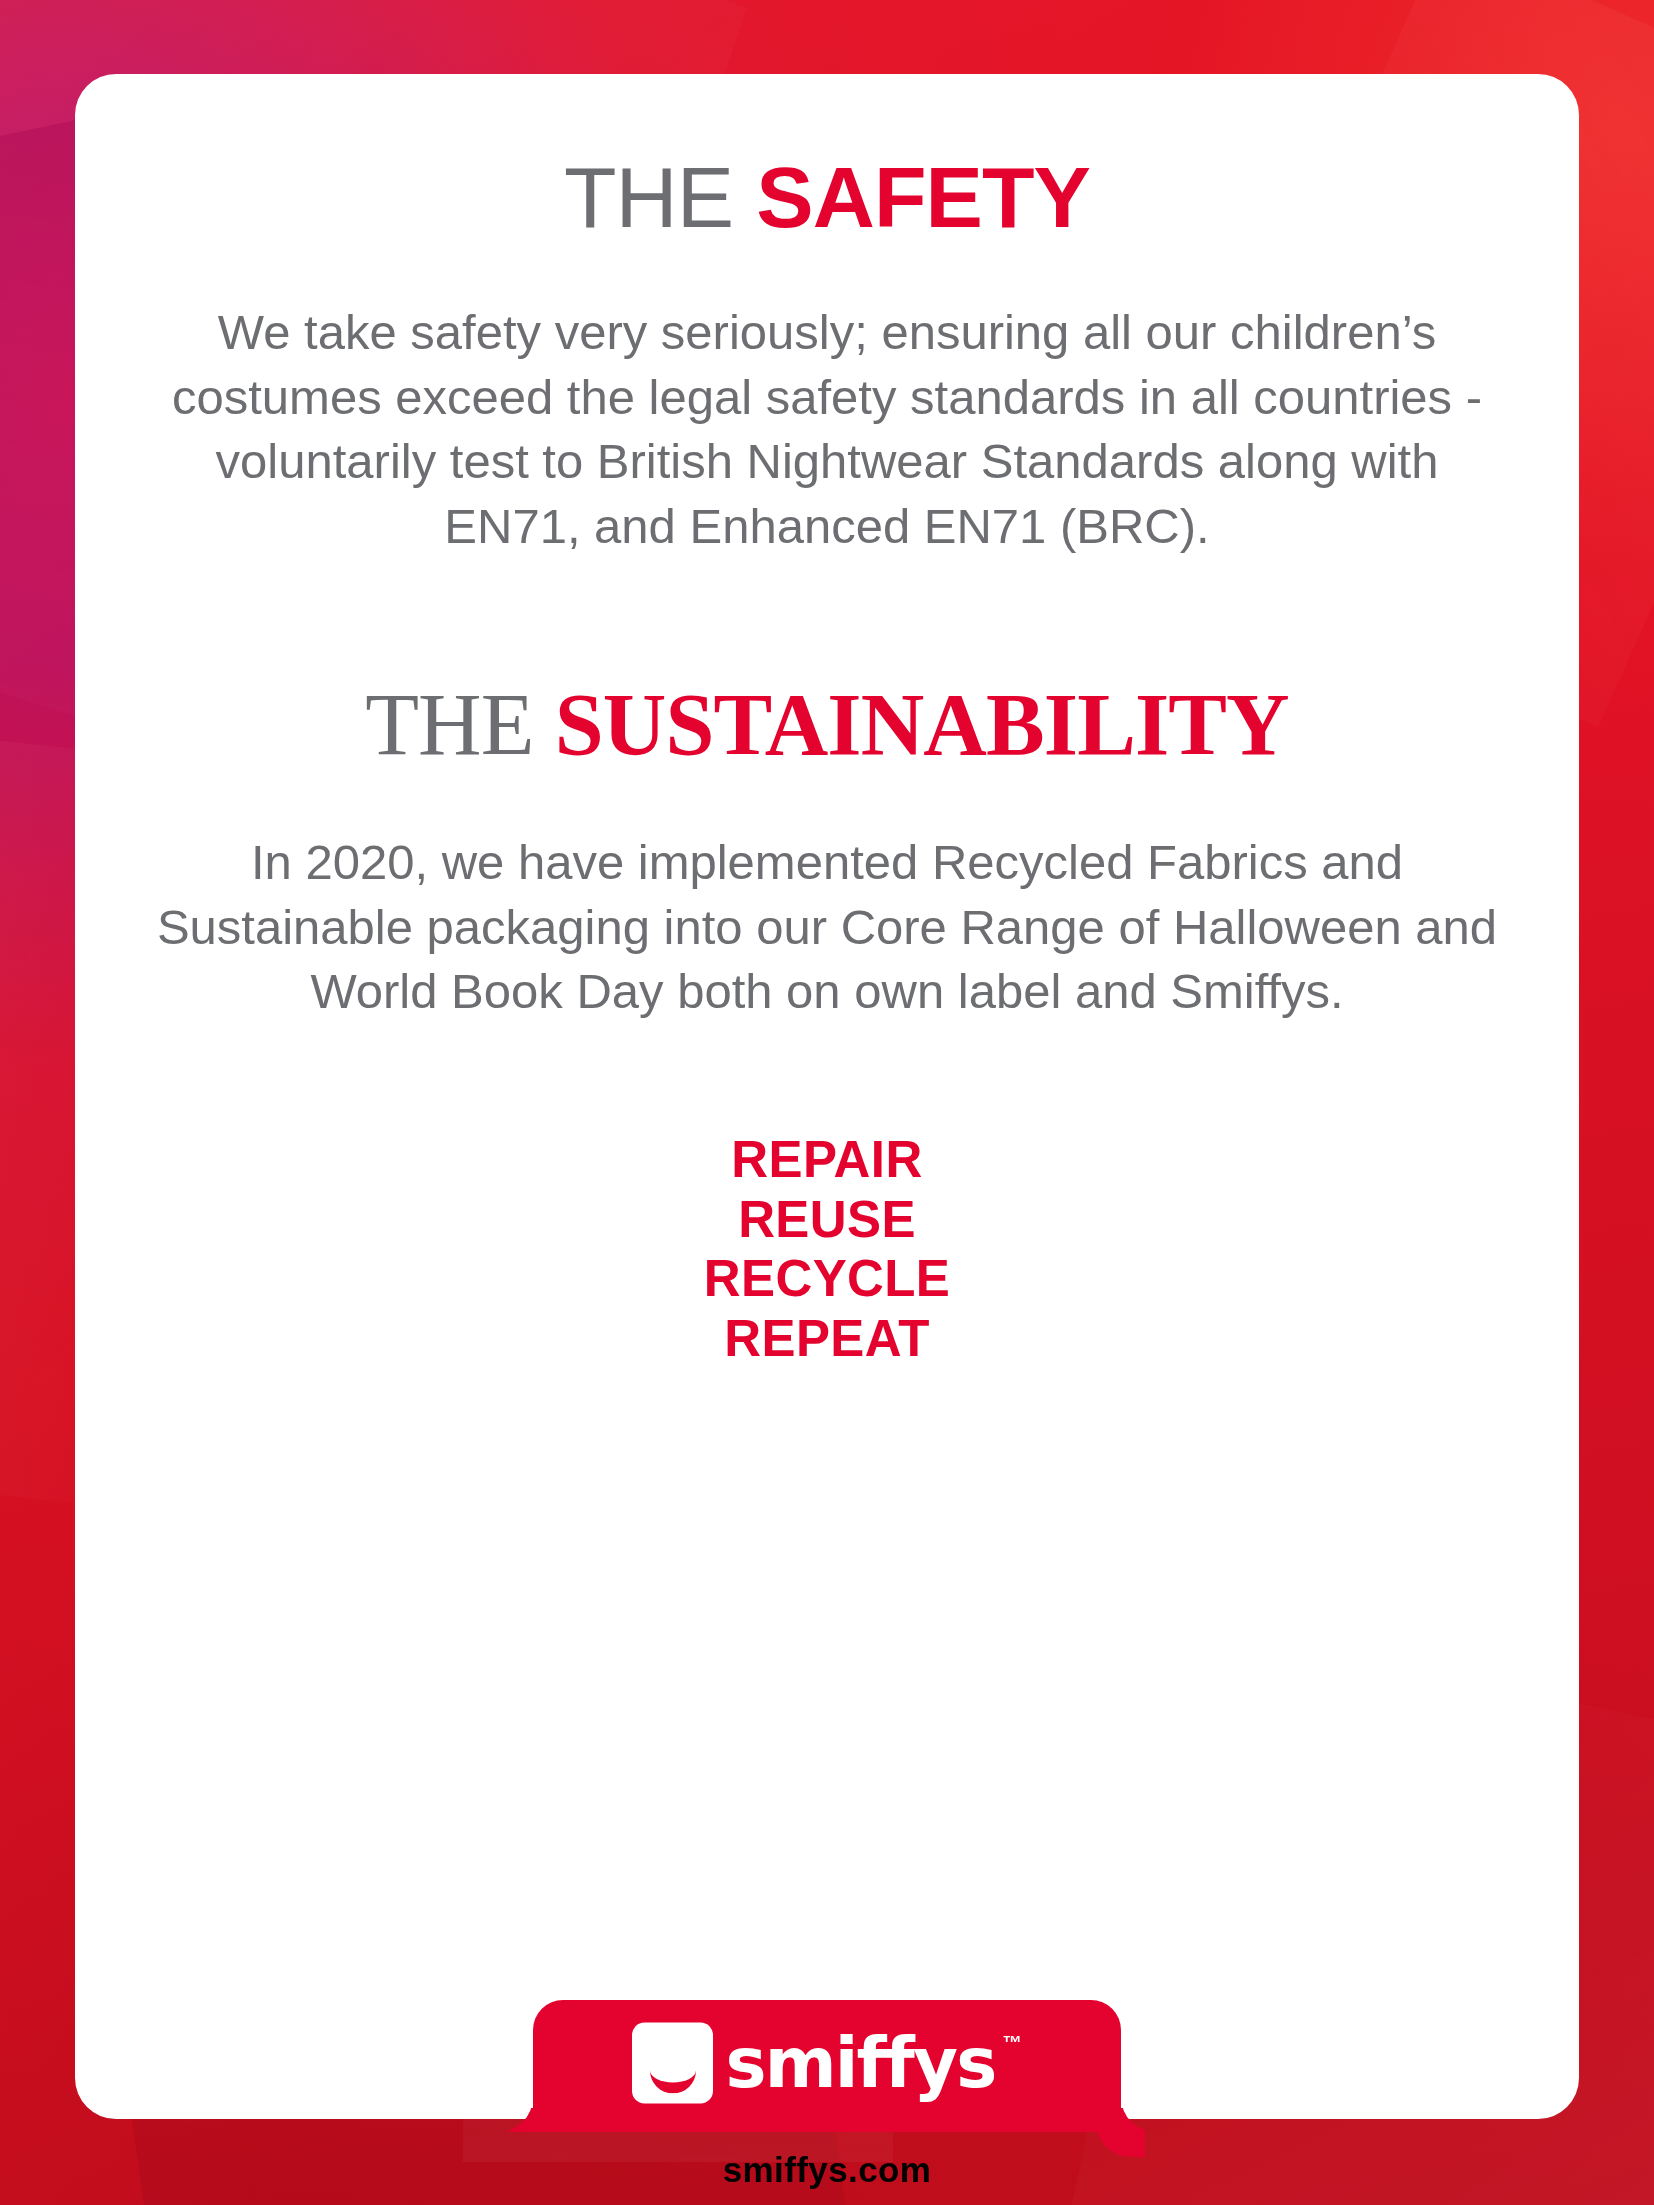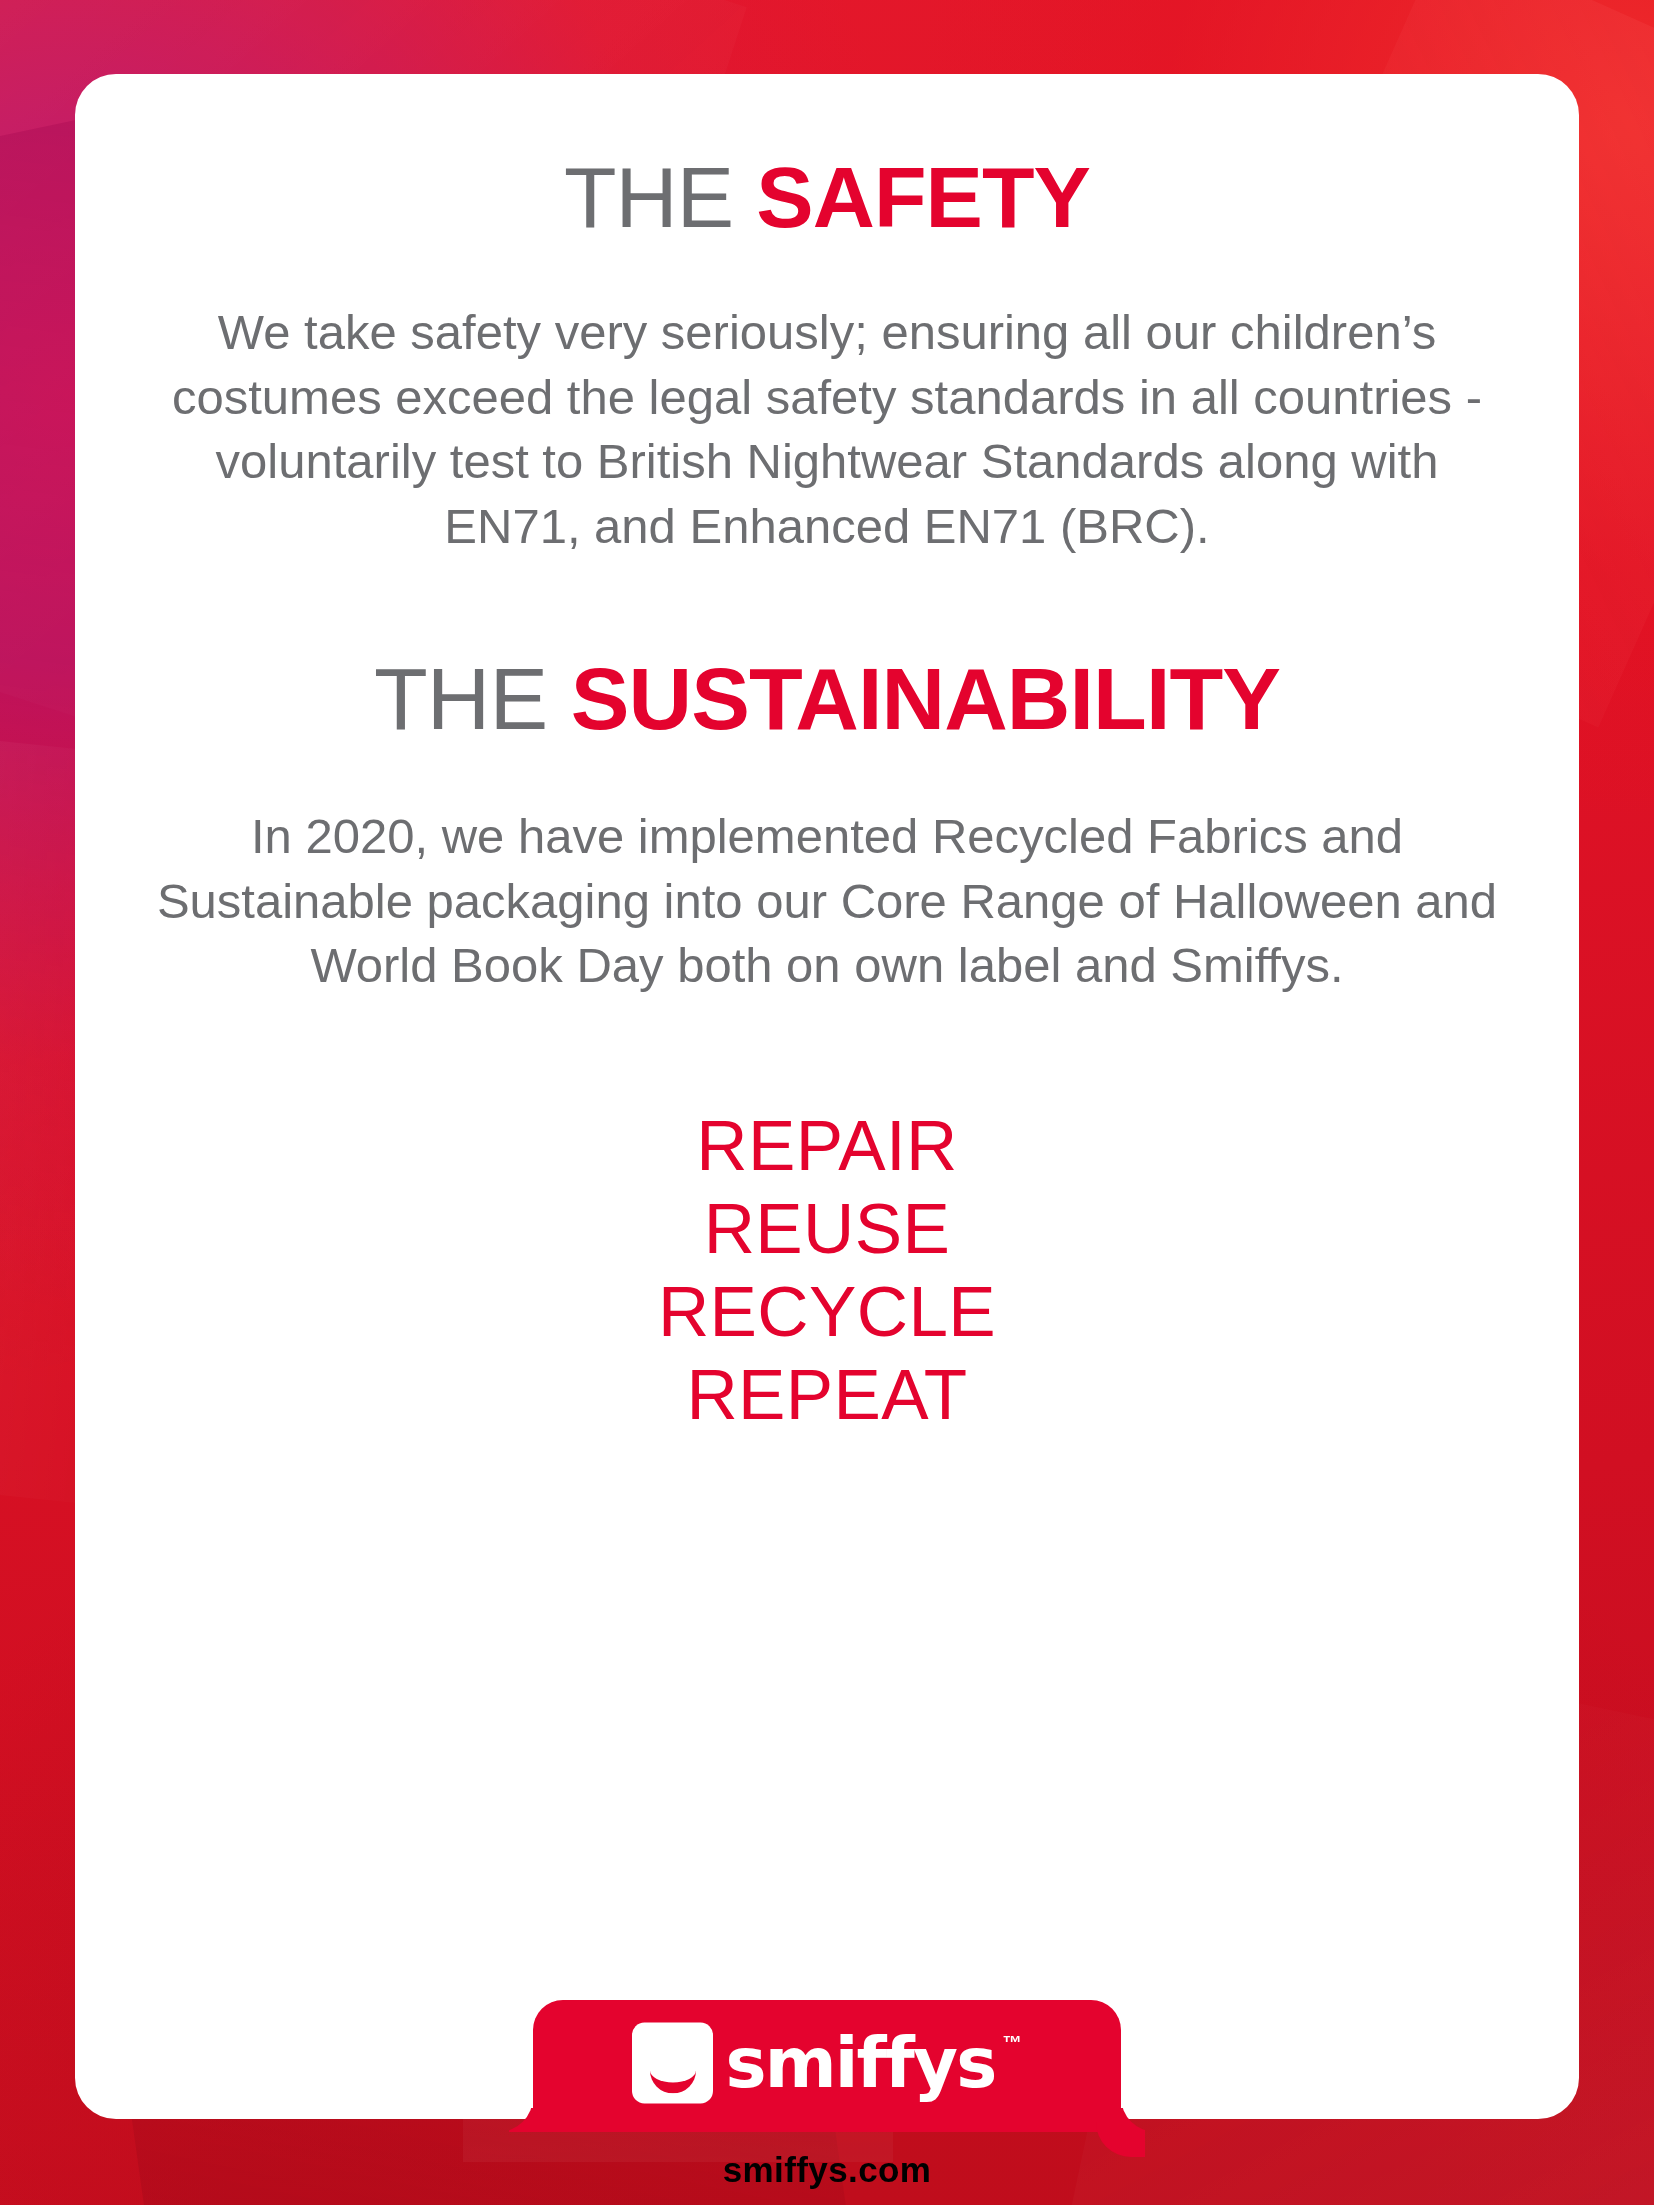--- a/index.html
+++ b/index.html
@@ -71,39 +71,39 @@
   }
   .headline .the {
     color: #6d6e71;
     font-weight: 400;
   }
   .headline .accent {
     color: #e4032e;
     font-weight: 700;
   }
   #safety-heading { margin-top: 78px; }
-  #sustainability-heading { margin-top: 94px; font-size: 88px; }
+  #sustainability-heading { margin-top: 120px; font-size: 88px; font-family: Liberation Serif, serif; }
 
   .body-copy {
     text-align: center;
     color: #6d6e71;
     font-size: 49px;
     line-height: 1.32;
     font-weight: 400;
     margin-top: 39px;
   }
 
   .rrrr {
     margin-top: 106px;
     text-align: center;
   }
   .rrrr div {
     color: #e4032e;
-    font-weight: 400;
-    font-size: 71px;
+    font-weight: 700;
+    font-size: 51px;
     line-height: 1.17;
     letter-spacing: 0.4px;
   }
 
   
   .logo-tab {
     position: absolute;
     left: 50%;
     transform: translateX(-50%);
     bottom: 74px;

